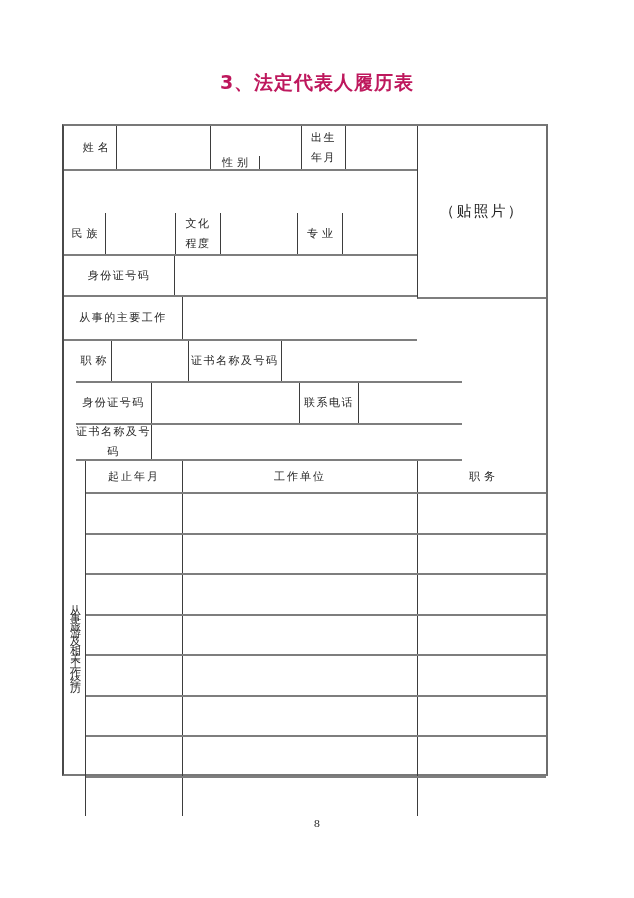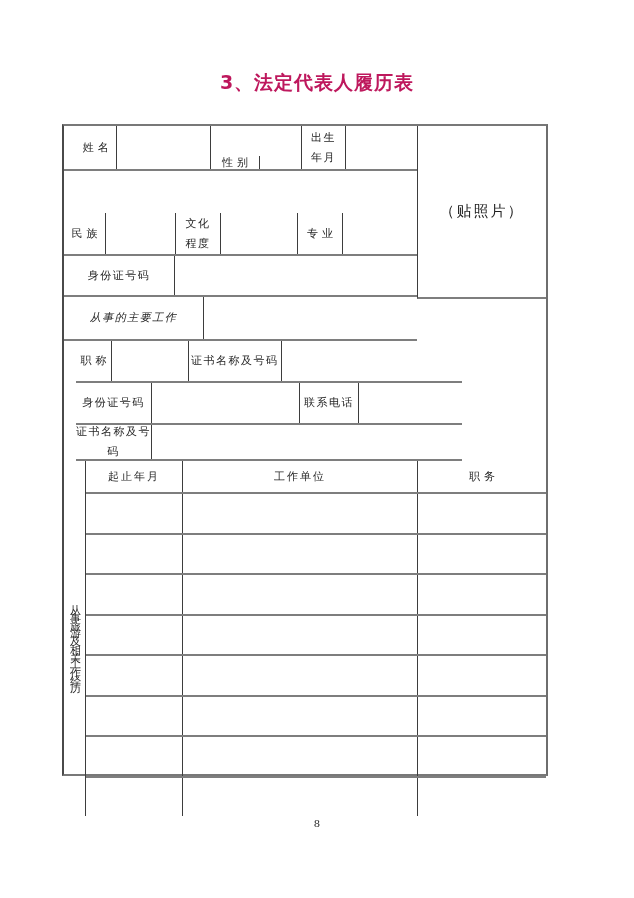--- a/index.html
+++ b/index.html
@@ -64,21 +64,21 @@
   .r3 { height: 41px; }
   .r4 { height: 44px; }
   .r5 { height: 42px; }
   .r6 { height: 42px; }
   .r7 { height: 36px; border-bottom: 2px solid #7e7e7e; }
   
   .w42 { width: 42px; } .w98 { width: 98px; } .w50 { width: 50px; margin-top: 30px; }
   .w44 { width: 44px; } .w45 { width: 45px; } .w74 { width: 74px; }
   .w70 { width: 70px; } .w77 { width: 77px; }
   .w111 { width: 111px; } .w242 { width: 242px; }
-  .w140 { width: 140px; font-style: italic; } .w213 { width: 213px; }
+  .w140 { width: 119px; } .w213 { width: 213px; }
   .w96 { width: 96px; } .w116 { width: 116px; } .w226 { width: 226px; }
   .w95 { width: 95px; } .w185 { width: 185px; } .w73 { width: 73px; } .w129 { width: 129px; }
   .w387 { width: 387px; }
   .photo-cell {
     position: absolute;
     left: 353px;
     top: 0;
     width: 129px;
     height: 173px;
     box-sizing: border-box;

